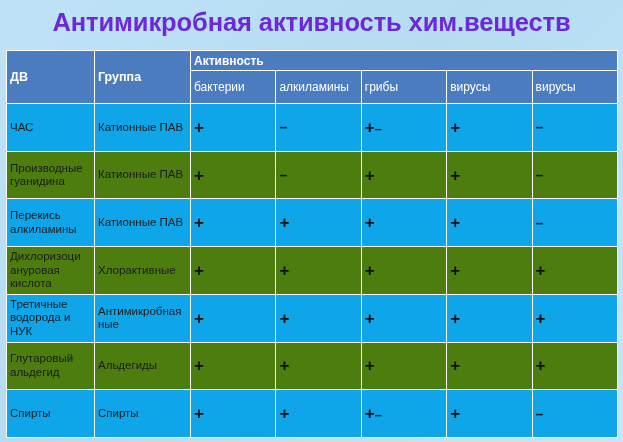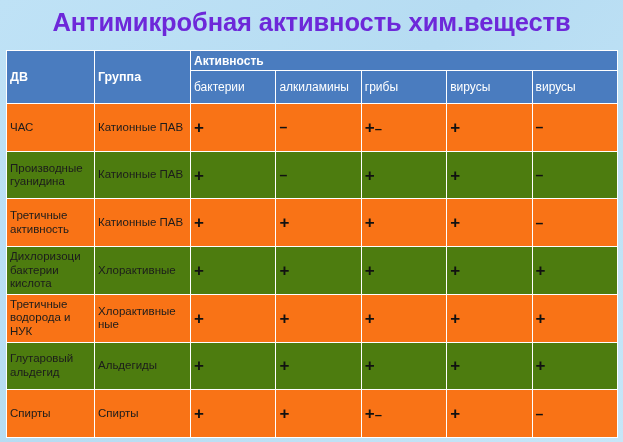--- a/index.html
+++ b/index.html
@@ -96,21 +96,21 @@
   td.sym {
     font-size: 17px;
     font-weight: bold;
     color: #111111;
     line-height: 1;
   }
   td.sym .dual-plus  { font-size: 17px; font-weight: bold; }
   td.sym .dual-minus { font-size: 13px; font-weight: bold; }
   td.sym.minus-only  { font-size: 14px; font-weight: bold; }
 
-  .stripe-light { background: #f97316; }
+  .stripe-light { background: #0ea5e9; }
   .stripe-dark  { background: #4d7c0f; }
 </style>
 </head>
 <body>
 
 <div id="slide">
 
   <div id="title">Антимикробная активность хим.веществ</div>
 
   <div id="table-wrap">
@@ -151,40 +151,40 @@
           <tr class="body-row stripe-dark">
             <td class="lbl">Производные гуанидина</td>
             <td class="lbl">Катионные ПАВ</td>
             <td class="sym">+</td>
             <td class="sym minus-only">–</td>
             <td class="sym">+</td>
             <td class="sym">+</td>
             <td class="sym minus-only">–</td>
           </tr>
           <tr class="body-row stripe-light">
-            <td class="lbl">Третичные активность</td>
+            <td class="lbl">Перекись алкиламины</td>
             <td class="lbl">Катионные ПАВ</td>
             <td class="sym">+</td>
             <td class="sym">+</td>
             <td class="sym">+</td>
             <td class="sym">+</td>
             <td class="sym minus-only">–</td>
           </tr>
           <tr class="body-row stripe-dark">
-            <td class="lbl">Дихлоризоци бактерии кислота</td>
+            <td class="lbl">Дихлоризоци ануровая кислота</td>
             <td class="lbl">Хлорактивные</td>
             <td class="sym">+</td>
             <td class="sym">+</td>
             <td class="sym">+</td>
             <td class="sym">+</td>
             <td class="sym">+</td>
           </tr>
           <tr class="body-row stripe-light">
             <td class="lbl">Третичные водорода и НУК</td>
-            <td class="lbl">Хлорактивные ные</td>
+            <td class="lbl">Антимикробная ные</td>
             <td class="sym">+</td>
             <td class="sym">+</td>
             <td class="sym">+</td>
             <td class="sym">+</td>
             <td class="sym">+</td>
           </tr>
           <tr class="body-row stripe-dark">
             <td class="lbl">Глутаровый альдегид</td>
             <td class="lbl">Альдегиды</td>
             <td class="sym">+</td>

